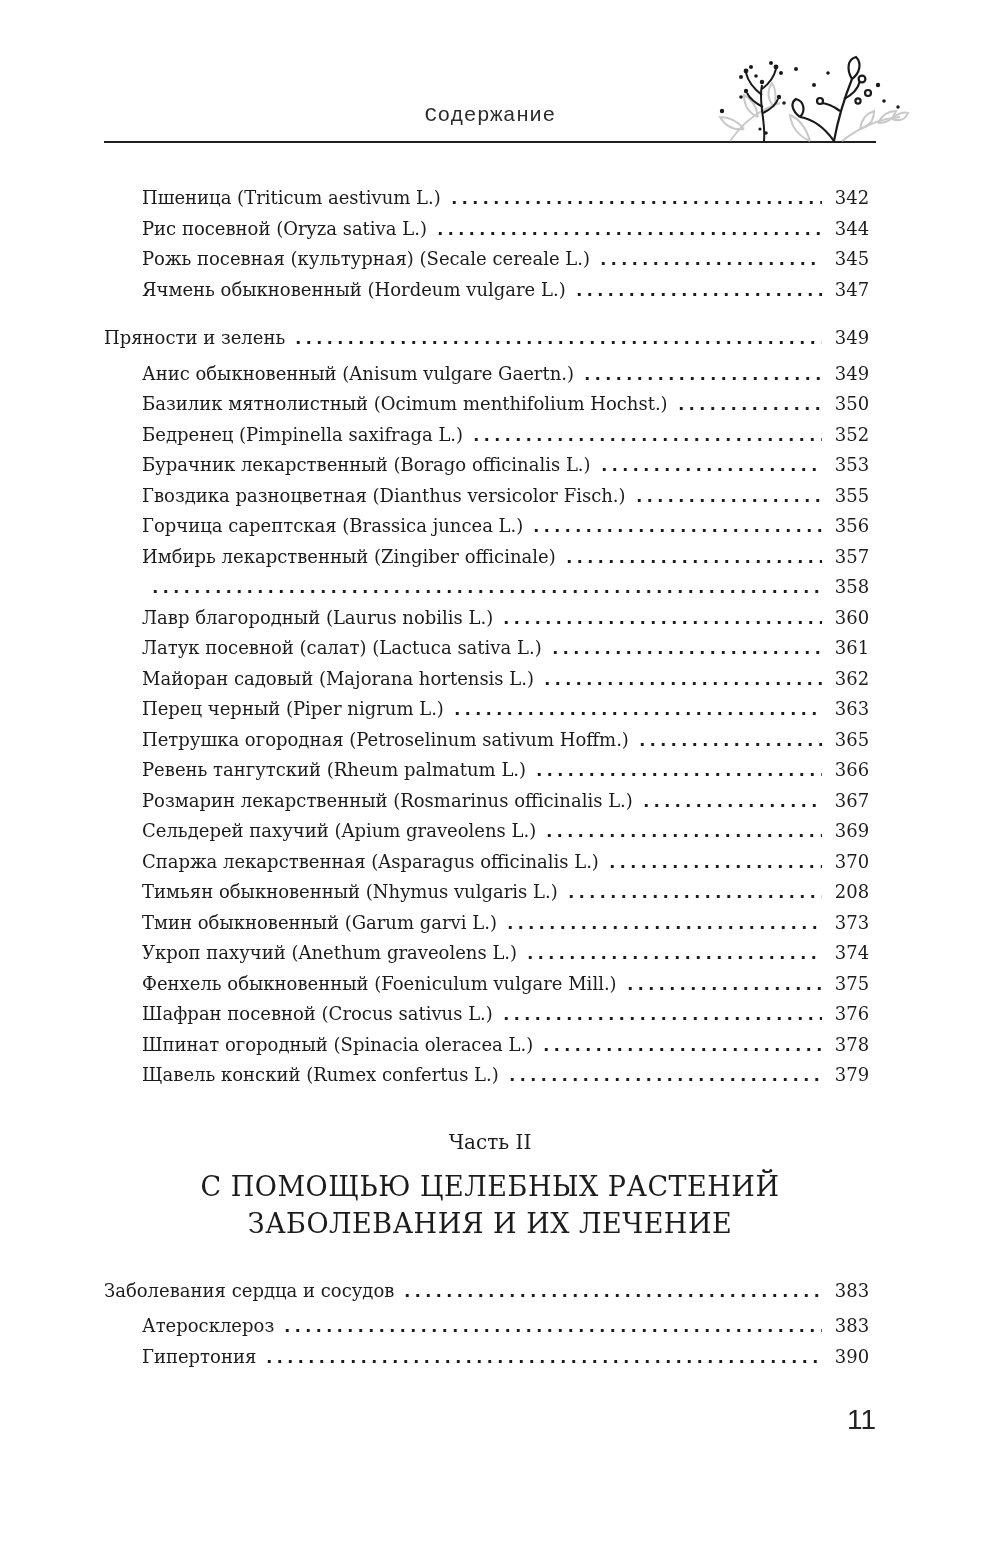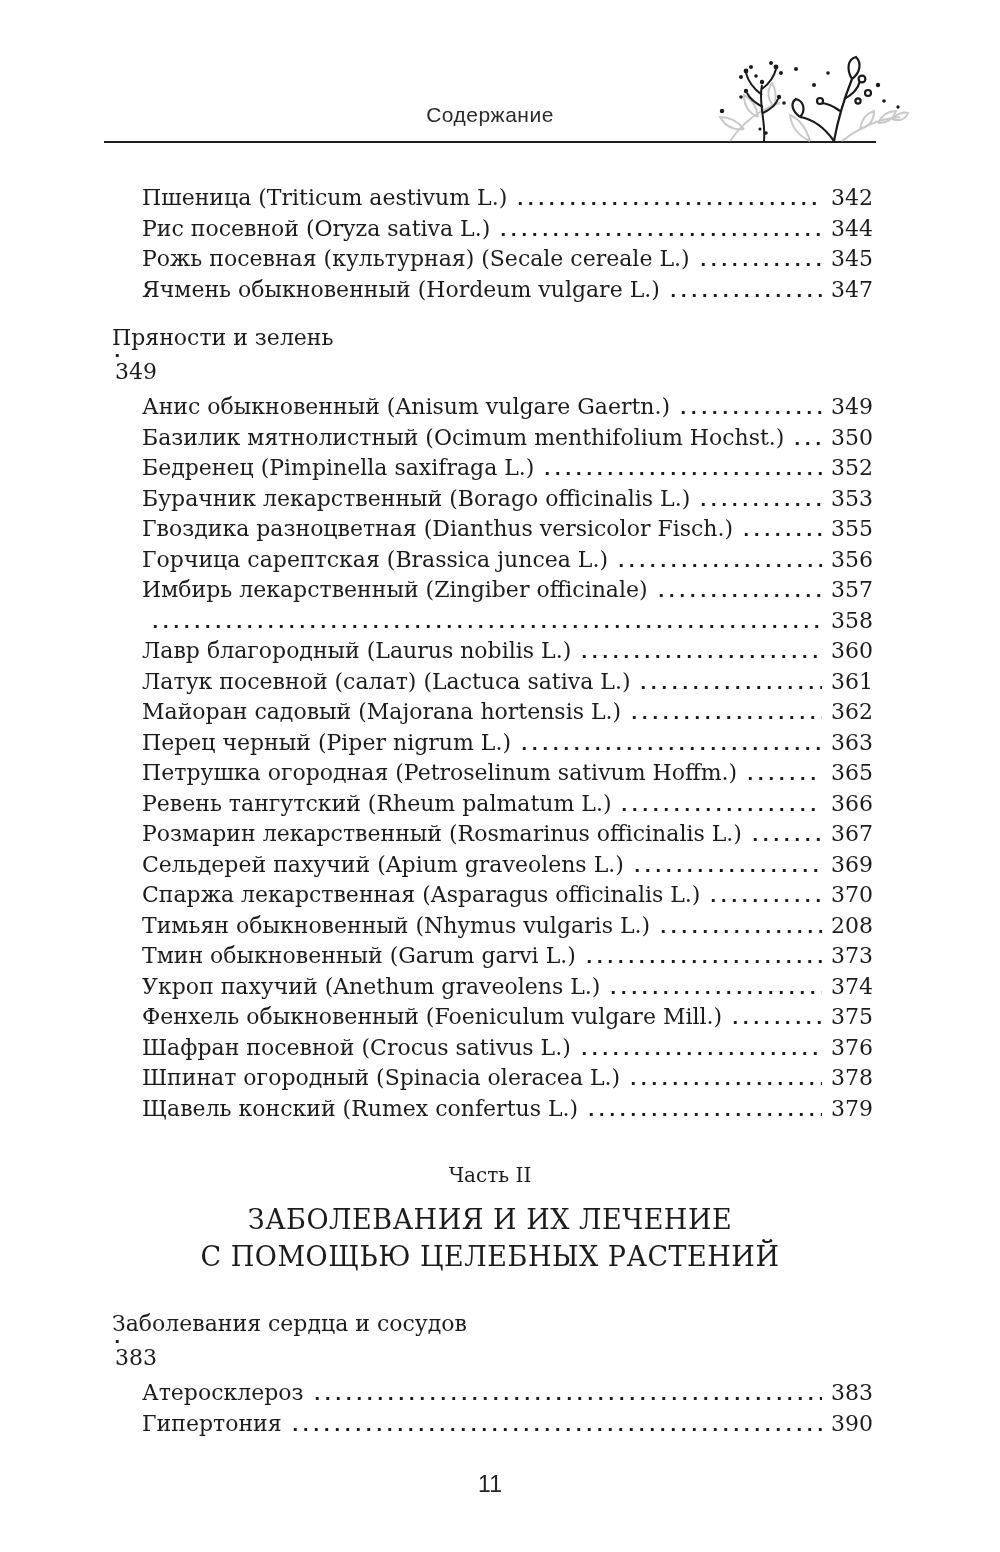--- a/index.html
+++ b/index.html
@@ -5,46 +5,46 @@
   * { margin: 0; padding: 0; box-sizing: border-box; }
   html, body { background: #ffffff; }
   body { width: 1000px; height: 1552px; position: relative; overflow: hidden;
          font-family: "DejaVu Serif", serif; color: #1c1c1c; }
   .page { width: 1000px; height: 1552px; position: relative; }
   .content { margin-left: 104px; width: 772px; position: relative; }
 
   
   .header { position: relative; height: 141px; }
   .header-title { position: absolute; left: 0; right: 0; bottom: 14px; text-align: center;
-                  font-family: Liberation Sans, sans-serif; font-size: 21px;
+                  font-family: Liberation Mono, monospace; font-size: 21px;
                   letter-spacing: 0.5px; color: #2b2b2b; }
   .floral { position: absolute; right: -34px; bottom: -2px; line-height: 0; }
   .rule { height: 2px; background: #1f1f1f; }
 
   
-  .toc { font-size: 22px; line-height: 30.5px; }
+  .toc { font-size: 18px; line-height: 30.5px; }
   #toc1 { margin-top: 40px; }
   .row { display: flex; align-items: baseline; }
   .row.sub { padding-left: 38px; }
-  .row.section { margin: 18px 0 5px 0; flex-direction: column; }
+  .row.section { margin: 18px 0 5px 0; }
   .t { white-space: nowrap; }
   .dots { flex: 1 1 auto; min-width: 14px; height: 3px; margin: 0 6px 0 8px;
           background-image: radial-gradient(circle, #1c1c1c 1.5px, transparent 1.7px);
           background-size: 10.5px 3px; background-repeat: repeat-x;
           background-position: left bottom; }
   .pg { flex: none; width: 48px; text-align: center; }
 
   
   .part-heading { margin: 36px 0 34px 0; text-align: center; }
   .part-kicker { font-size: 20px; line-height: 30px; margin-bottom: 11px; }
   .part-line { font-size: 27px; line-height: 37px; letter-spacing: 0.5px; }
 
   
-  .footer { margin-top: 32px; text-align: center;
-            font-family: "Liberation Sans", sans-serif; font-size: 23px; color: #222; }
+  .footer { margin-top: 32px; text-align: right;
+            font-family: "Liberation Sans", sans-serif; font-size: 28px; color: #222; }
 </style>
 </head>
 <body>
 
 <div class="page">
   <div class="content">
 
     <div class="header">
       <div class="header-title">Содержание</div>
       <div class="floral">
@@ -256,22 +256,22 @@
         </div>
         <div class="row sub">
           <span class="t">Щавель конский (Rumex confertus L.)</span>
           <span class="dots"></span>
           <span class="pg">379</span>
         </div>
       </div>
 
     <div class="part-heading">
       <div class="part-kicker">Часть II</div>
+      <div class="part-line">С ПОМОЩЬЮ ЦЕЛЕБНЫХ РАСТЕНИЙ</div>
       <div class="part-line">ЗАБОЛЕВАНИЯ И ИХ ЛЕЧЕНИЕ</div>
-      <div class="part-line">С ПОМОЩЬЮ ЦЕЛЕБНЫХ РАСТЕНИЙ</div>
     </div>
 
     <div class="toc" id="toc2">
         <div class="row section">
           <span class="t">Заболевания сердца и сосудов</span>
           <span class="dots"></span>
           <span class="pg">383</span>
         </div>
         <div class="row sub">
           <span class="t">Атеросклероз</span>

